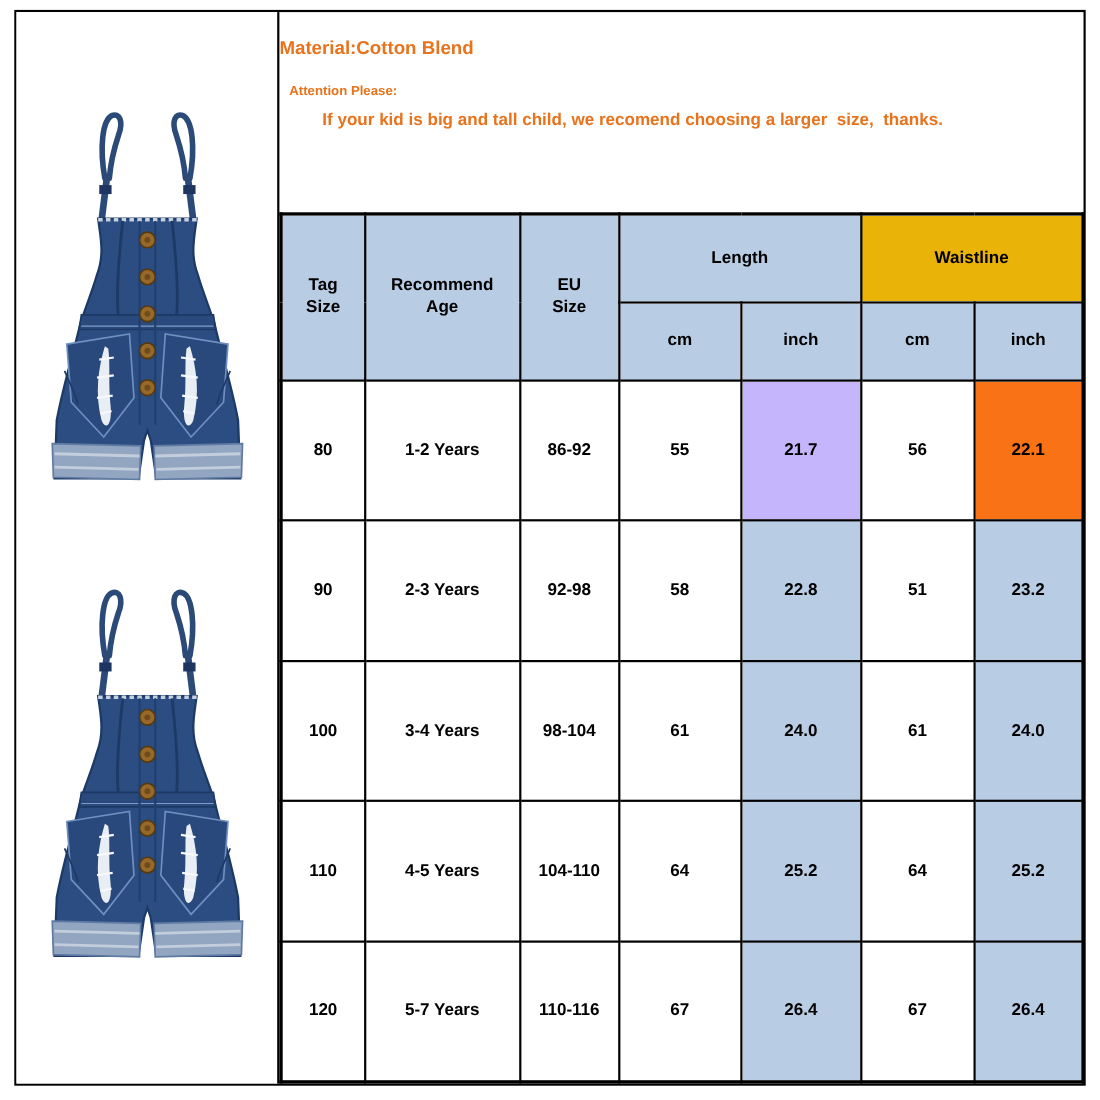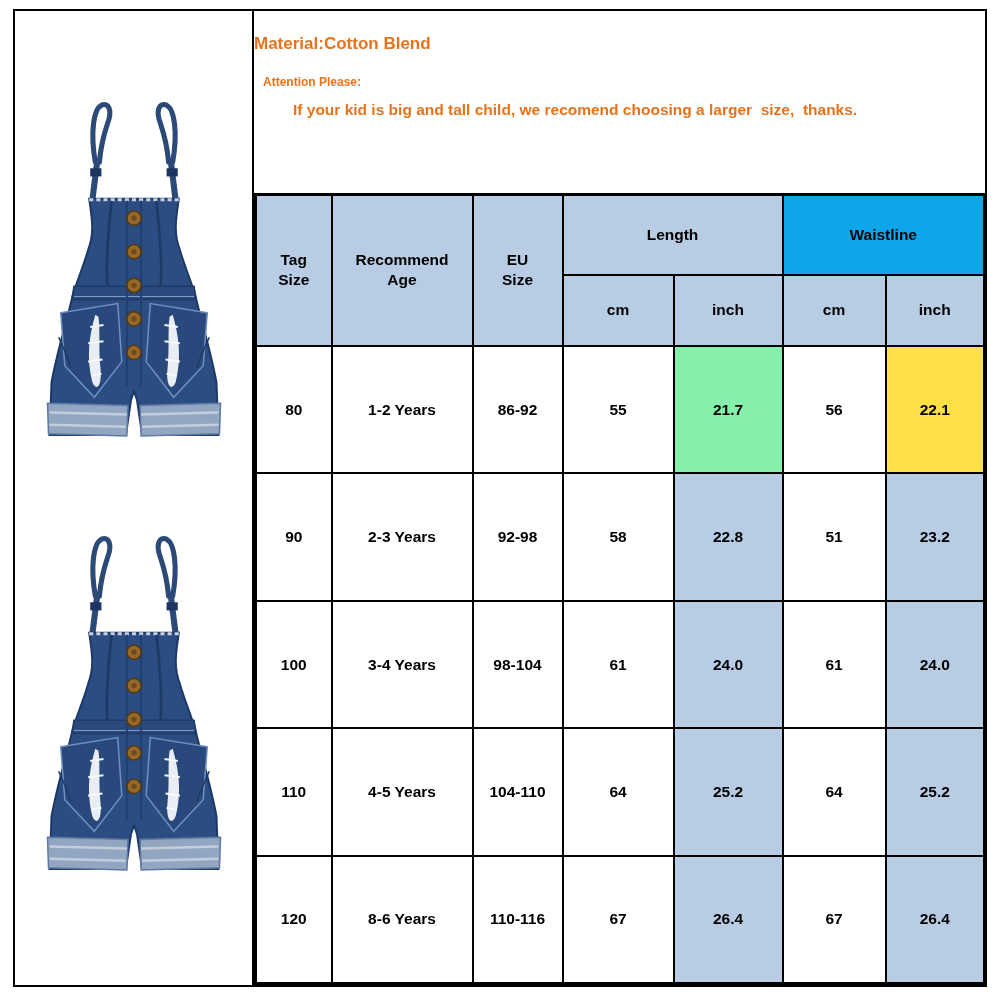--- a/index.html
+++ b/index.html
@@ -161,37 +161,37 @@
           <col class="c-lin">
           <col class="c-wcm">
           <col class="c-win">
       </colgroup>
       <tbody>
         <tr class="hdr-main">
           <th rowspan="2" style="background:#b8cce4">Tag Size</th>
           <th rowspan="2" style="background:#b8cce4">Recommend Age</th>
           <th rowspan="2" style="background:#b8cce4">EU Size</th>
           <th colspan="2" style="background:#b8cce4">Length</th>
-          <th colspan="2" style="background:#0ea5e9">Waistline</th>
+          <th colspan="2" style="background:#eab308">Waistline</th>
         </tr>
         <tr class="hdr-sub">
           <th style="background:#b8cce4">cm</th>
           <th style="background:#b8cce4">inch</th>
           <th style="background:#b8cce4">cm</th>
           <th style="background:#b8cce4">inch</th>
         </tr>
 
         <tr class="data-row">
           <td>80</td>
           <td>1-2 Years</td>
           <td>86-92</td>
           <td>55</td>
-          <td style="background:#86efac">21.7</td>
+          <td style="background:#c4b5fd">21.7</td>
           <td>56</td>
-          <td style="background:#fde047">22.1</td>
+          <td style="background:#f97316">22.1</td>
         </tr>
         <tr class="data-row">
           <td>90</td>
           <td>2-3 Years</td>
           <td>92-98</td>
           <td>58</td>
           <td style="background:#b8cce4">22.8</td>
           <td>51</td>
           <td style="background:#b8cce4">23.2</td>
         </tr>
@@ -208,21 +208,21 @@
           <td>110</td>
           <td>4-5 Years</td>
           <td>104-110</td>
           <td>64</td>
           <td style="background:#b8cce4">25.2</td>
           <td>64</td>
           <td style="background:#b8cce4">25.2</td>
         </tr>
         <tr class="data-row">
           <td>120</td>
-          <td>8-6 Years</td>
+          <td>5-7 Years</td>
           <td>110-116</td>
           <td>67</td>
           <td style="background:#b8cce4">26.4</td>
           <td>67</td>
           <td style="background:#b8cce4">26.4</td>
         </tr>
       </tbody>
     </table>
 
   </div>

